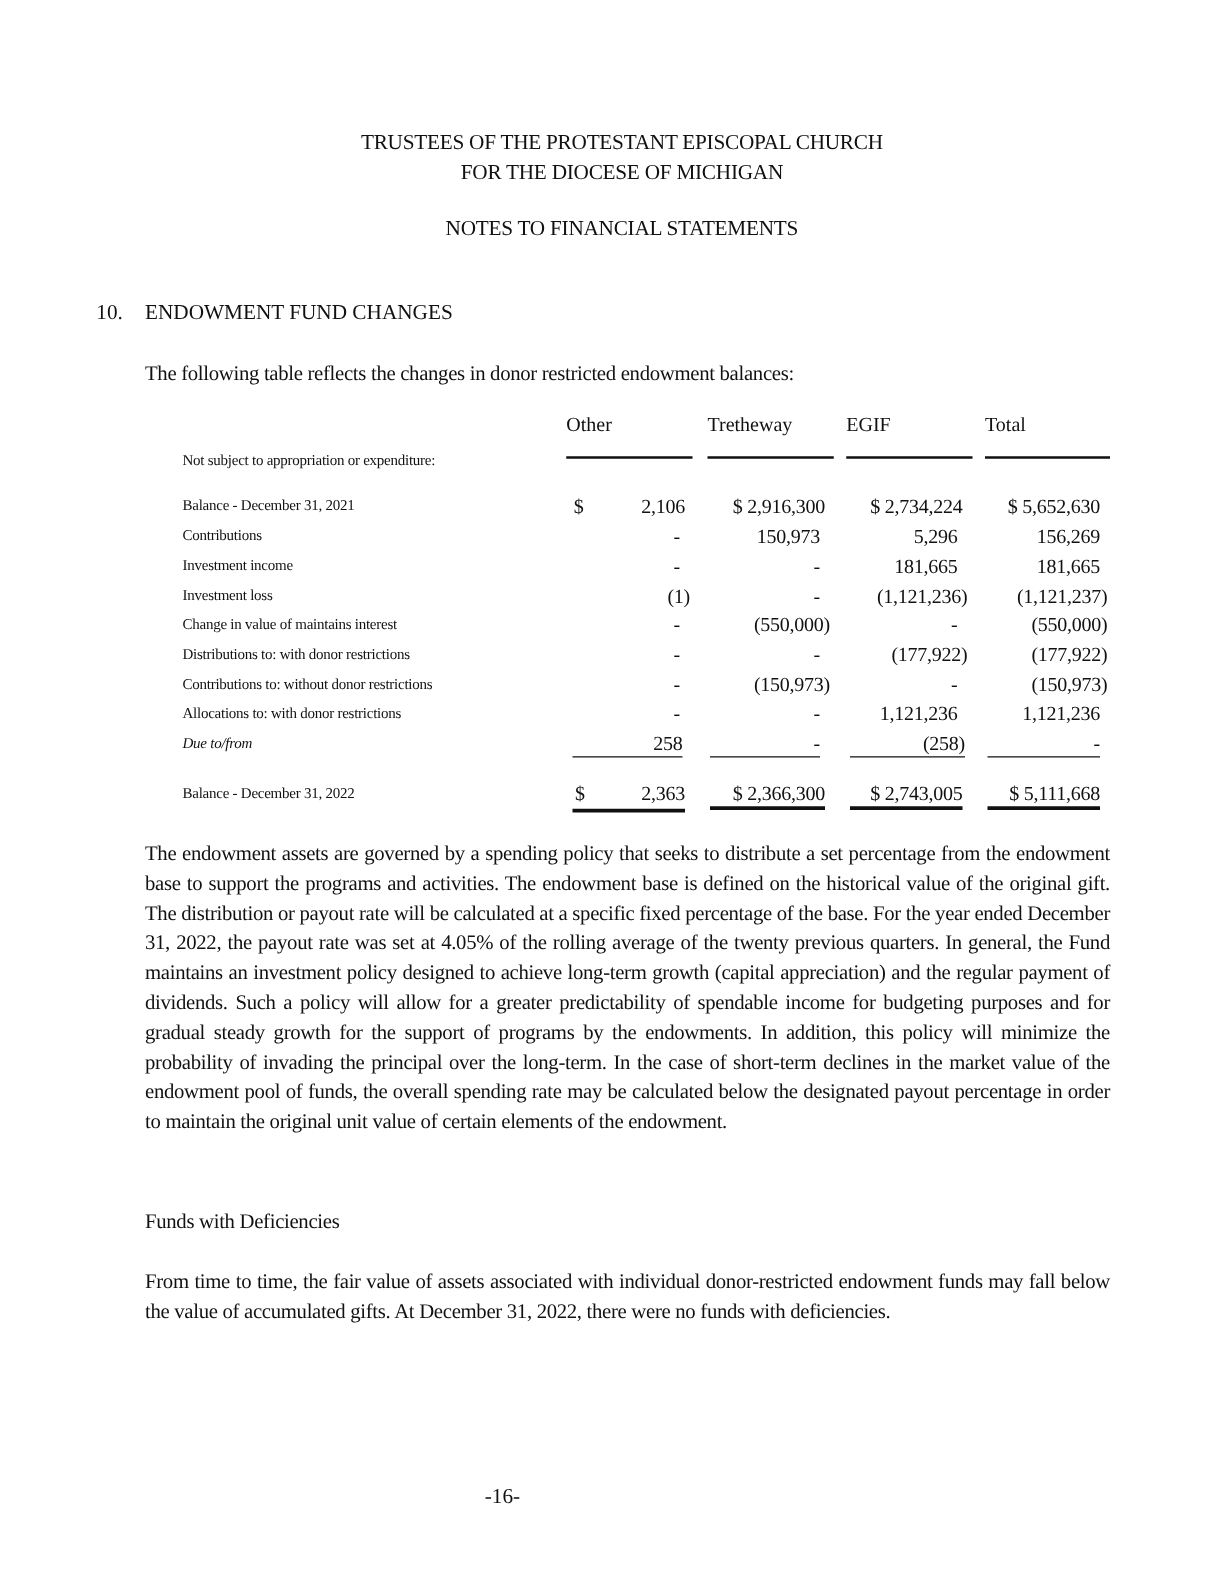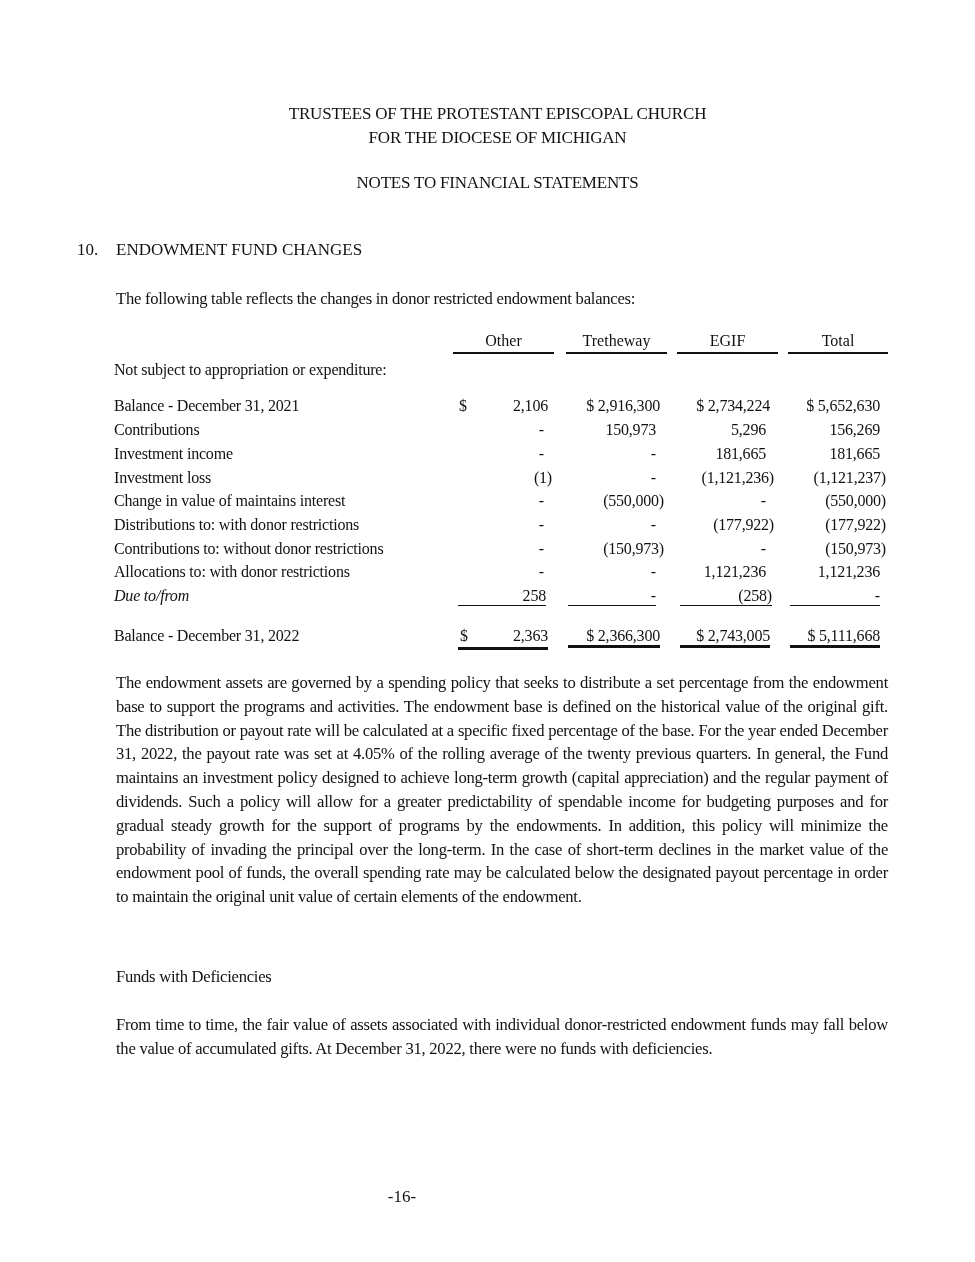--- a/index.html
+++ b/index.html
@@ -5,23 +5,23 @@
   html, body { margin: 0; padding: 0; background: #ffffff; }
   body {
     width: 975px; height: 1262px; position: relative; overflow: hidden;
     font-family: "Liberation Serif", "DejaVu Serif", serif;
     color: #111111;
   }
   .abs { position: absolute; }
   .hdr { left: 0; width: 975px; text-align: center; font-size: 17px; letter-spacing: -0.2px; margin-left: 10px; }
   .section-title { font-size: 17px; }
   .para { font-size: 16.6px; line-height: 23.8px; text-align: justify; letter-spacing: -0.25px; }
-  .row-label { font-size: 16px; letter-spacing: -0.2px; }
+  .row-label { font-size: 12px; letter-spacing: -0.2px; margin-left: 32px; }
   .cell { font-size: 16px; text-align: right; letter-spacing: -0.2px; }
-  .col-head { font-size: 16px; text-align: center; border-bottom: 2px solid #111; padding-bottom: 2px; }
+  .col-head { font-size: 16px; text-align: left; border-bottom: 2px solid #111; padding-bottom: 15px; }
   .uline { border-bottom: 1px solid #111; }
   .dline { border-bottom: 3px solid #111; }
   .dollar-sign { font-size: 16px; }
   .page-num { font-size: 17px; left: 0; width: 804px; text-align: center; }
 </style>
 </head>
 <body>
 
 <div class="abs hdr" style="top:104px;">TRUSTEES OF THE PROTESTANT EPISCOPAL CHURCH</div>
 <div class="abs hdr" style="top:128px;">FOR THE DIOCESE OF MICHIGAN</div>

